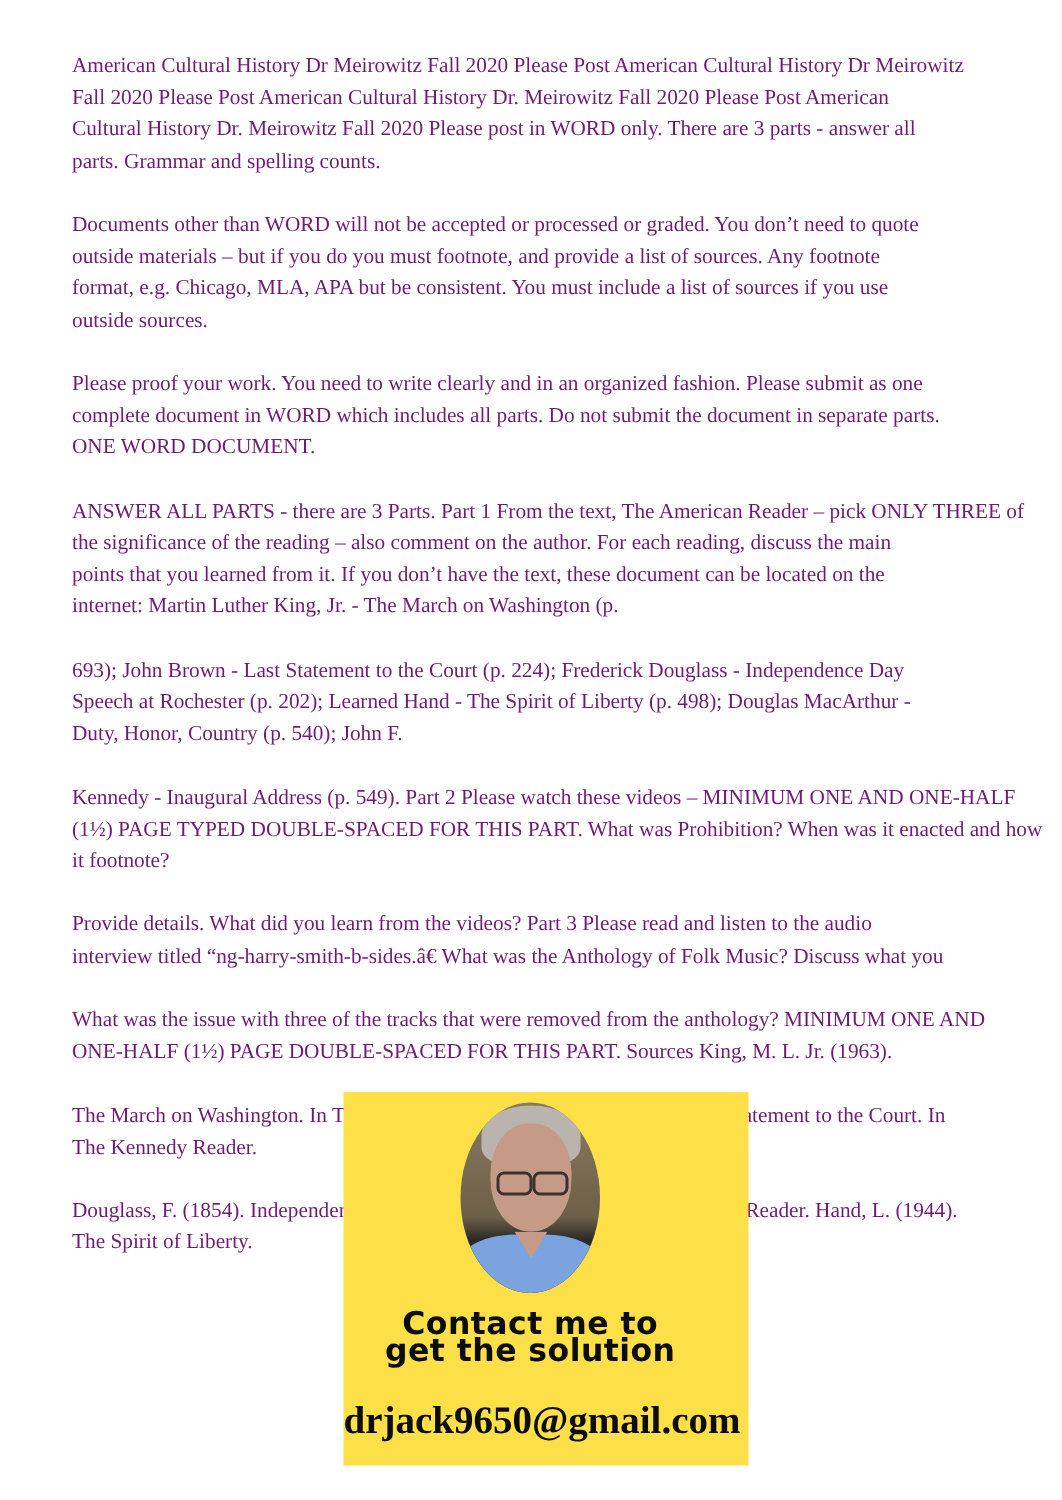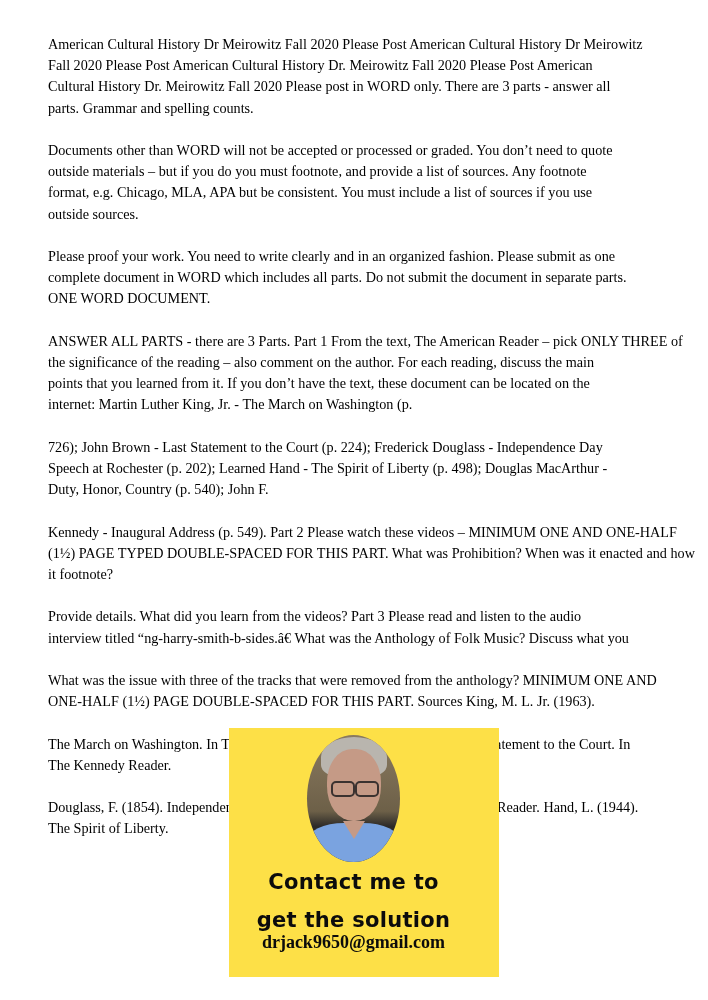--- a/index.html
+++ b/index.html
@@ -1,20 +1,20 @@
 <!DOCTYPE html>
 <html><head>
 <meta charset="utf-8">
 <style>
   html, body { margin: 0; padding: 0; background: #ffffff; }
   body { width: 708px; height: 1000px; position: relative; overflow: hidden; }
   .page {
     position: absolute; left: 48px; top: 34px; width: 660px;
     font-family: "Liberation Serif", serif;
-    font-size: 14.2px; line-height: 21.2px; color: #000000;
+    font-size: 14.2px; line-height: 21.2px; color: #701a75;
   }
   .para { margin: 0 0 21.2px 0; white-space: nowrap; }
   .line { display: block; }
   .overlay {
     position: absolute; left: 229px; top: 728px; width: 270px; height: 249px;
     background: #fde047;
   }
   .portrait {
     position: absolute; left: 78px; top: 7px; width: 93px; height: 127px;
     border-radius: 50%; overflow: hidden;
@@ -25,24 +25,24 @@
   .glasses-l, .glasses-r { position: absolute; top: 46px; width: 20px; height: 12px; border: 2px solid #3b3230; border-radius: 5px; }
   .glasses-l { left: 24px; } .glasses-r { left: 48px; }
   .shirt { position: absolute; left: 0; top: 88px; width: 93px; height: 45px; border-radius: 40% 40% 0 0; background: #7aa3e0; }
   .collar { position: absolute; left: 36px; top: 86px; width: 22px; height: 18px; background: #c59a86; clip-path: polygon(0 0, 100% 0, 50% 100%); }
   .cta {
     position: absolute; left: 0; width: 249px; text-align: center;
     font-family: "DejaVu Sans", sans-serif; font-weight: bold; color: #0c0c0c;
     font-size: 21px; line-height: 30px; letter-spacing: 0.3px;
   }
   .cta-1 { top: 139px; }
-  .cta-2 { top: 177px; }
+  .cta-2 { top: 157px; }
   .email {
     position: absolute; left: 0; top: 204px; width: 249px; text-align: center;
-    font-family: "Liberation Serif", serif; font-weight: bold; font-size: 18px; color: #0c0c0c;
+    font-family: "Liberation Serif", serif; font-weight: bold; font-size: 26px; color: #0c0c0c;
   }
 </style>
 </head>
 <body>
 
 <div class="page">
   <p class="para">
     <span class="line">American Cultural History Dr Meirowitz Fall 2020 Please Post American Cultural History Dr Meirowitz</span>
     <span class="line">Fall 2020 Please Post American Cultural History Dr. Meirowitz Fall 2020 Please Post American</span>
     <span class="line">Cultural History Dr. Meirowitz Fall 2020 Please post in WORD only. There are 3 parts - answer all</span>
@@ -59,21 +59,21 @@
     <span class="line">complete document in WORD which includes all parts. Do not submit the document in separate parts.</span>
     <span class="line">ONE WORD DOCUMENT.</span>
   </p>
   <p class="para">
     <span class="line">ANSWER ALL PARTS - there are 3 Parts. Part 1 From the text, The American Reader – pick ONLY THREE of</span>
     <span class="line">the significance of the reading – also comment on the author. For each reading, discuss the main</span>
     <span class="line">points that you learned from it. If you don’t have the text, these document can be located on the</span>
     <span class="line">internet: Martin Luther King, Jr. - The March on Washington (p.</span>
   </p>
   <p class="para">
-    <span class="line">726); John Brown - Last Statement to the Court (p. 224); Frederick Douglass - Independence Day</span>
+    <span class="line">693); John Brown - Last Statement to the Court (p. 224); Frederick Douglass - Independence Day</span>
     <span class="line">Speech at Rochester (p. 202); Learned Hand - The Spirit of Liberty (p. 498); Douglas MacArthur -</span>
     <span class="line">Duty, Honor, Country (p. 540); John F.</span>
   </p>
   <p class="para">
     <span class="line">Kennedy - Inaugural Address (p. 549). Part 2 Please watch these videos – MINIMUM ONE AND ONE-HALF</span>
     <span class="line">(1½) PAGE TYPED DOUBLE-SPACED FOR THIS PART. What was Prohibition? When was it enacted and how</span>
     <span class="line">it footnote?</span>
   </p>
   <p class="para">
     <span class="line">Provide details. What did you learn from the videos? Part 3 Please read and listen to the audio</span>

